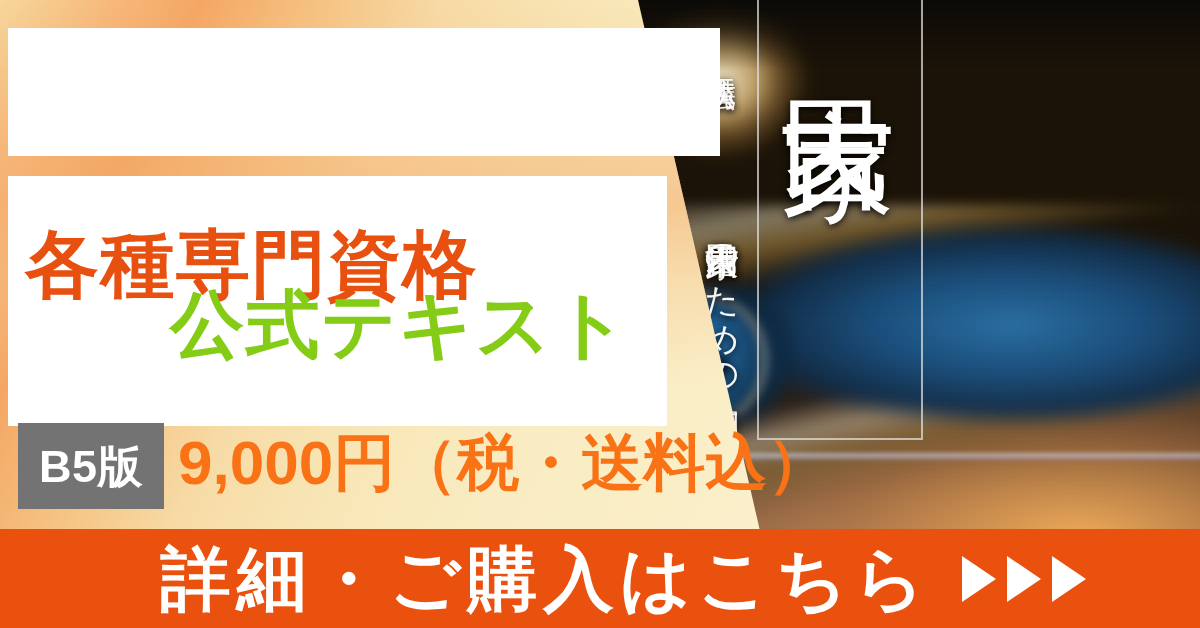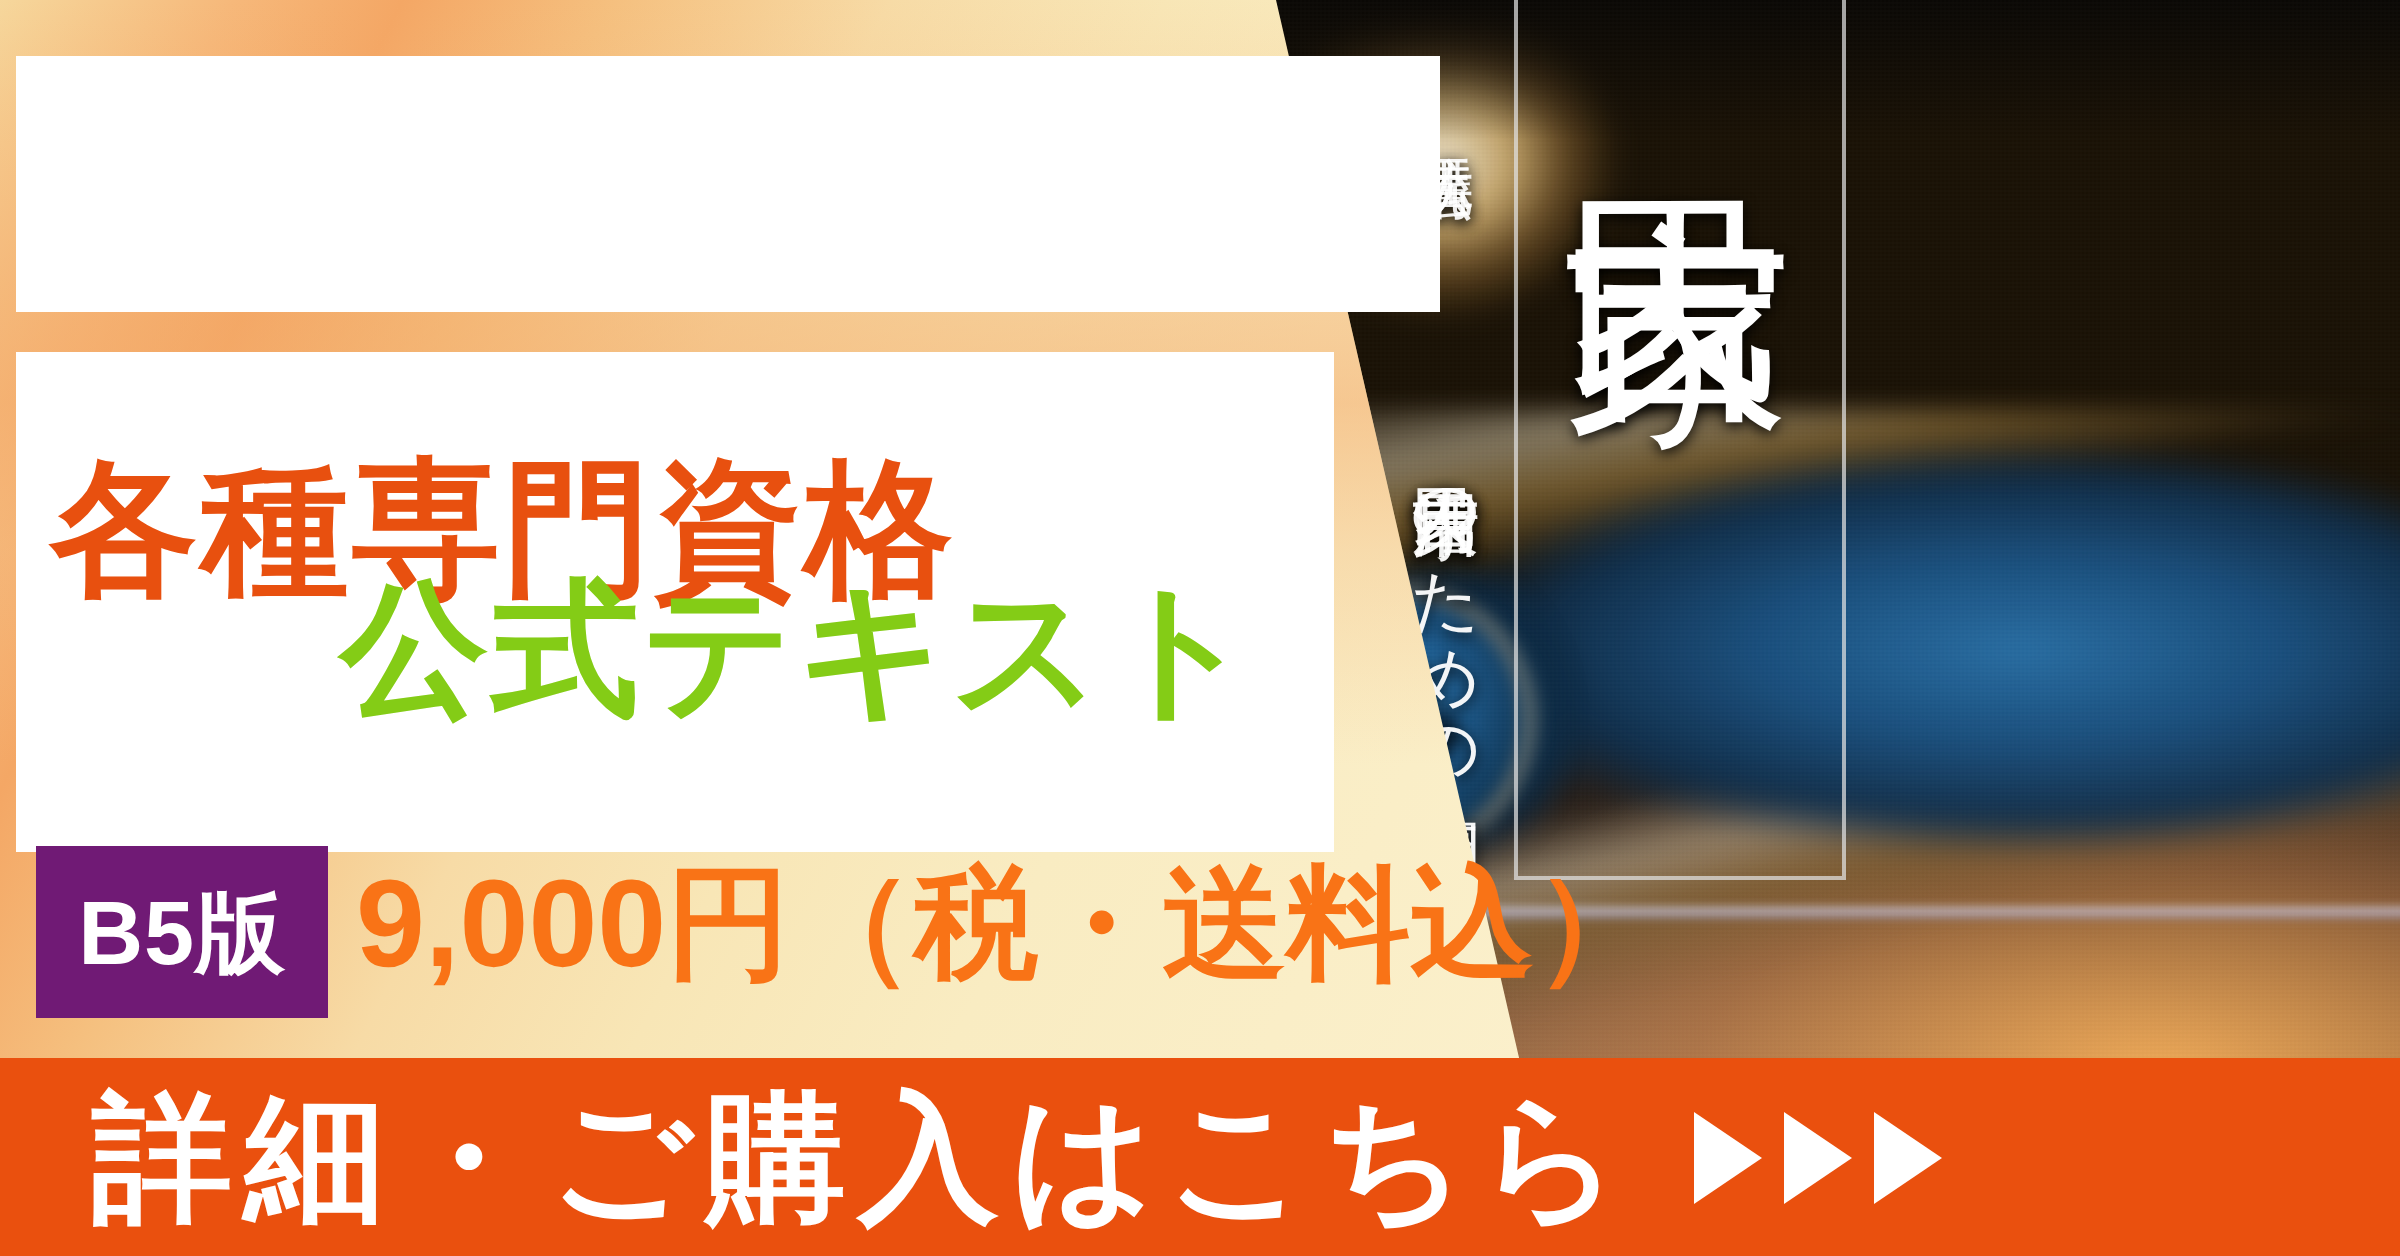--- a/index.html
+++ b/index.html
@@ -155,36 +155,36 @@
     color:#e8500f;font-size:74px;line-height:1;font-weight:700;letter-spacing:.02em;margin-top:44px;
   }
   .sub-2{
     position:absolute;left:170px;top:288px;
     color:#84cc16;font-size:74px;line-height:1;font-weight:700;letter-spacing:.02em;
   }
 
   
   .badge{
     position:absolute;left:18px;top:423px;width:146px;height:86px;
-    background:#701a75;
+    background:#737373;
     display:flex;align-items:center;justify-content:center;
   }
   .badge span{
     color:#ffffff;font-size:45px;font-weight:700;line-height:1;letter-spacing:.01em;
   }
   .price{
     position:absolute;left:178px;top:432px;
     color:#f97316;font-size:62px;line-height:1;font-weight:700;letter-spacing:.0em;
   }
 
   
   .cta{
     position:absolute;left:0;top:529px;width:1200px;height:99px;
     background:#ea500e;
-    display:flex;align-items:center;
+    display:flex;align-items:center;justify-content:center;
   }
   .cta-label{
     color:#ffffff;font-size:70px;font-weight:700;line-height:1;
     letter-spacing:.09em;margin-left:46px;white-space:pre;
   }
   .cta-arrows{
     display:flex;align-items:center;gap:11px;margin-left:30px;
   }
   .tri{
     width:0;height:0;

